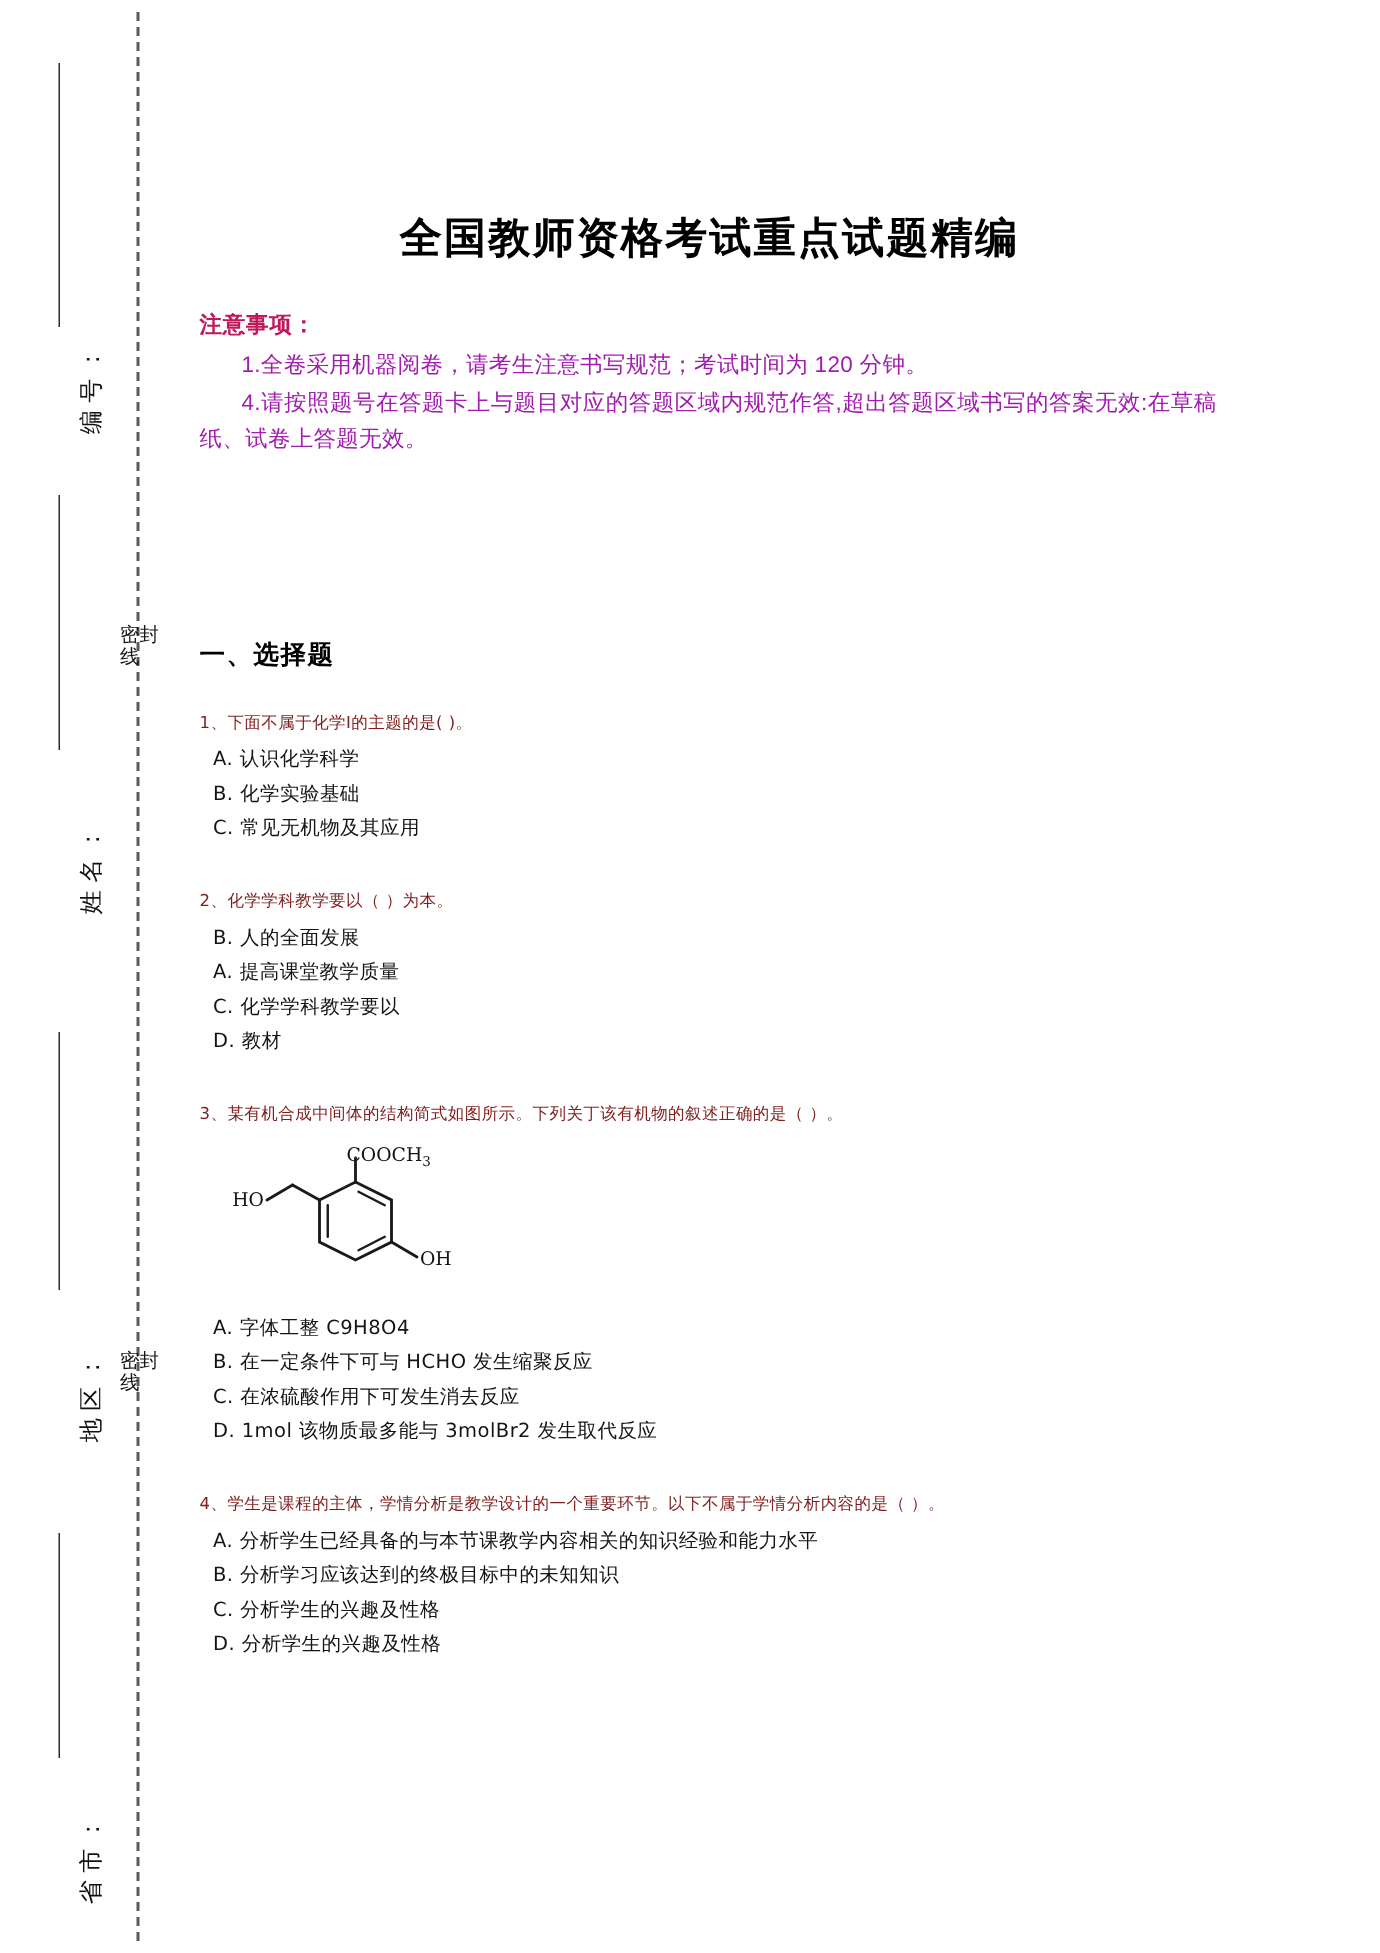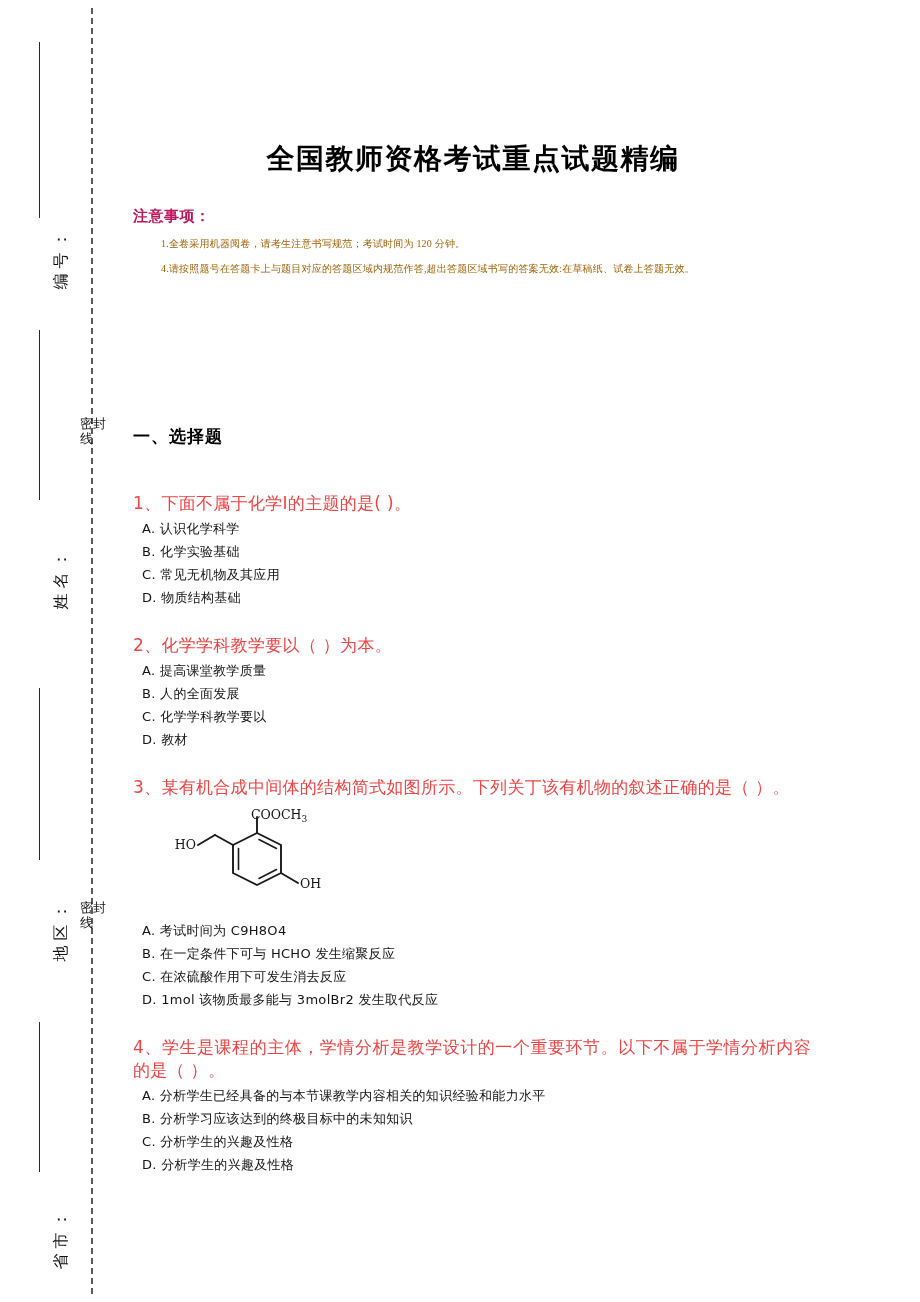--- a/index.html
+++ b/index.html
@@ -120,27 +120,27 @@
     font-family: "DejaVu Serif", "Liberation Serif", serif;
   }
 
   #notice-list {
     position: absolute;
     top: 232px;
     left: 0;
     width: 678px;
   }
   .notice-item {
-    font-size: 10px;
+    font-size: 15px;
     line-height: 24.5px;
     text-indent: 28px;
     letter-spacing: 0.2px;
-    color: #a16207;
+    color: #a21caf;
     text-align: justify;
-    font-family: Liberation Serif, serif;
+    font-family: Liberation Sans, sans-serif;
   }
 
   .section-head {
     position: absolute;
     top: 425px;
     left: 0;
     font-size: 17px;
     font-weight: 700;
     letter-spacing: 1px;
     color: #000000;
@@ -150,42 +150,41 @@
   #questions {
     position: absolute;
     top: 470px;
     left: 0;
     width: 678px;
   }
 
   .question { margin-bottom: 25px; }
 
   .q-stem {
-    font-size: 17px;
+    font-size: 11px;
     line-height: 23px;
     letter-spacing: 0.3px;
-    color: #ef4444;
+    color: #7f1d1d;
     text-align: justify;
     font-family: "DejaVu Sans", "Liberation Sans", sans-serif;
-    margin-top: 22px;
   }
 
   .q-options { margin-top: 2px; }
   .q-option {
     font-size: 13px;
     line-height: 23px;
     letter-spacing: 0.3px;
     color: #141414;
     padding-left: 9px;
     font-family: "DejaVu Sans", "Liberation Sans", sans-serif;
   }
 
   
   .figure {
-    margin: 10px 0 10px 38px;
+    margin: 10px 0 10px 18px;
     width: 152px;
     height: 100px;
     position: relative;
   }
   .figure svg { display: block; }
 </style>
 </head>
 <body>
 
 <div id="page">
@@ -231,28 +230,27 @@
 
     <div class="section-head">一、选择题</div>
 
     <div id="questions">
         <div class="question">
           <div class="q-stem">1、下面不属于化学Ⅰ的主题的是( )。</div>
           <div class="q-options">
             <div class="q-option">A. 认识化学科学</div>
             <div class="q-option">B. 化学实验基础</div>
             <div class="q-option">C. 常见无机物及其应用</div>
-            <div class="q-option">D. 物质结构基础</div>
           </div>
         </div>
         <div class="question">
           <div class="q-stem">2、化学学科教学要以（ ）为本。</div>
           <div class="q-options">
+            <div class="q-option">B. 人的全面发展</div>
             <div class="q-option">A. 提高课堂教学质量</div>
-            <div class="q-option">B. 人的全面发展</div>
             <div class="q-option">C. 化学学科教学要以</div>
             <div class="q-option">D. 教材</div>
           </div>
         </div>
         <div class="question">
           <div class="q-stem">3、某有机合成中间体的结构简式如图所示。下列关丁该有机物的叙述正确的是（ ）。</div>
           <div class="figure">
             <svg viewBox="0 0 152 100" width="152" height="100">
               <g stroke="#1a1a1a" stroke-width="1.9" fill="none" stroke-linecap="round">
                 <path d="M62,36 L86,24 L110,36 L110,64 L86,76 L62,64 Z"></path>
@@ -263,21 +261,21 @@
                 <line x1="62" y1="36" x2="44" y2="26"></line>
                 <line x1="44" y1="26" x2="27" y2="36"></line>
                 <line x1="110" y1="64" x2="127" y2="74"></line>
               </g>
               <text x="80" y="10" text-anchor="start" font-size="12.5" fill="#151515" font-family="&quot;DejaVu Serif&quot;,&quot;Liberation Serif&quot;,serif">COOCH<tspan font-size="9" dy="3">3</tspan></text>
               <text x="25" y="40" text-anchor="end" font-size="12.5" fill="#151515" font-family="&quot;DejaVu Serif&quot;,&quot;Liberation Serif&quot;,serif">HO</text>
               <text x="129" y="79" text-anchor="start" font-size="12.5" fill="#151515" font-family="&quot;DejaVu Serif&quot;,&quot;Liberation Serif&quot;,serif">OH</text>
             </svg>
           </div>
           <div class="q-options">
-            <div class="q-option">A. 考试时间为 C9H8O4</div>
+            <div class="q-option">A. 字体工整 C9H8O4</div>
             <div class="q-option">B. 在一定条件下可与 HCHO 发生缩聚反应</div>
             <div class="q-option">C. 在浓硫酸作用下可发生消去反应</div>
             <div class="q-option">D. 1mol 该物质最多能与 3molBr2 发生取代反应</div>
           </div>
         </div>
         <div class="question">
           <div class="q-stem">4、学生是课程的主体，学情分析是教学设计的一个重要环节。以下不属于学情分析内容的是（ ）。</div>
           <div class="q-options">
             <div class="q-option">A. 分析学生已经具备的与本节课教学内容相关的知识经验和能力水平</div>
             <div class="q-option">B. 分析学习应该达到的终极目标中的未知知识</div>

